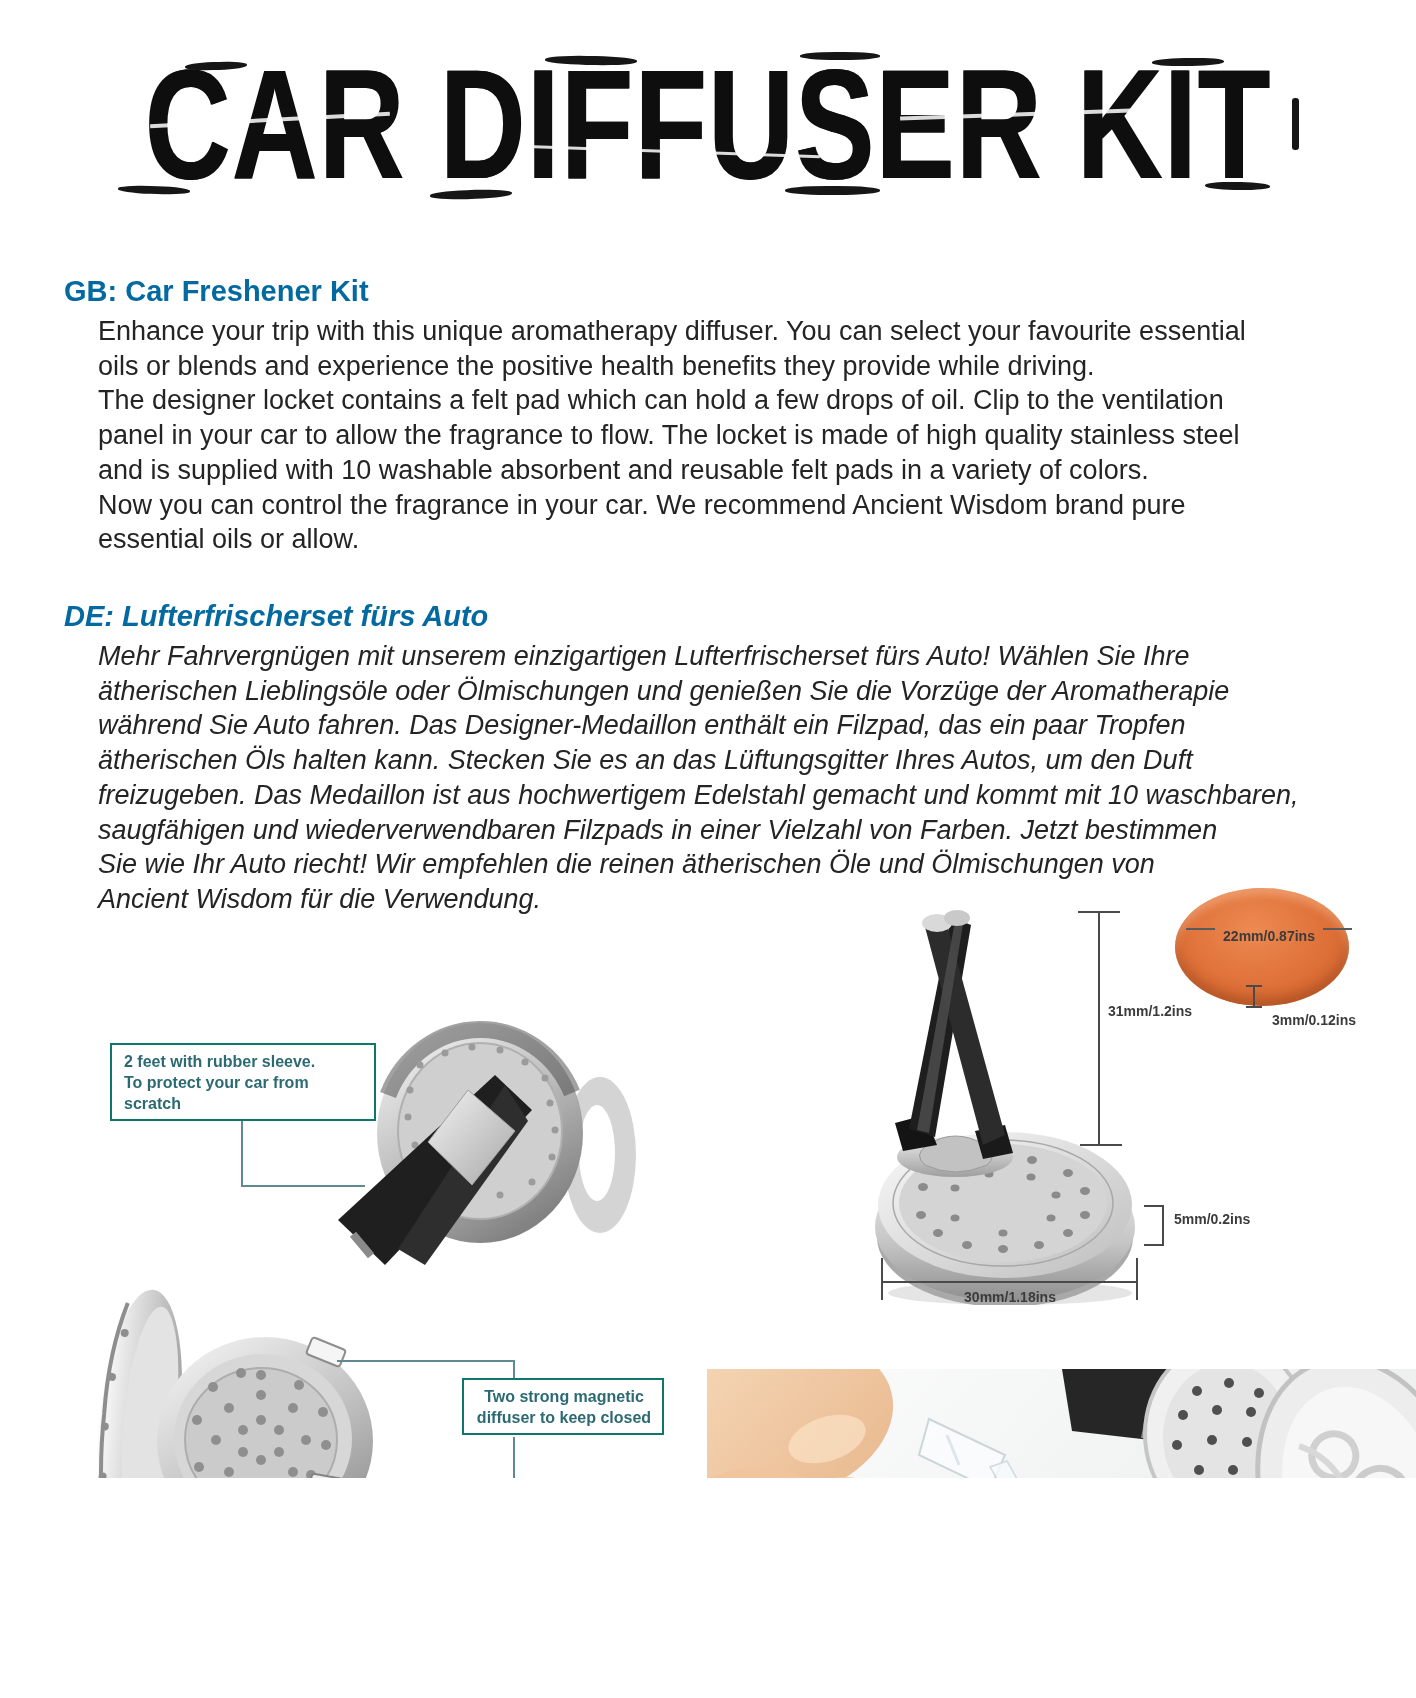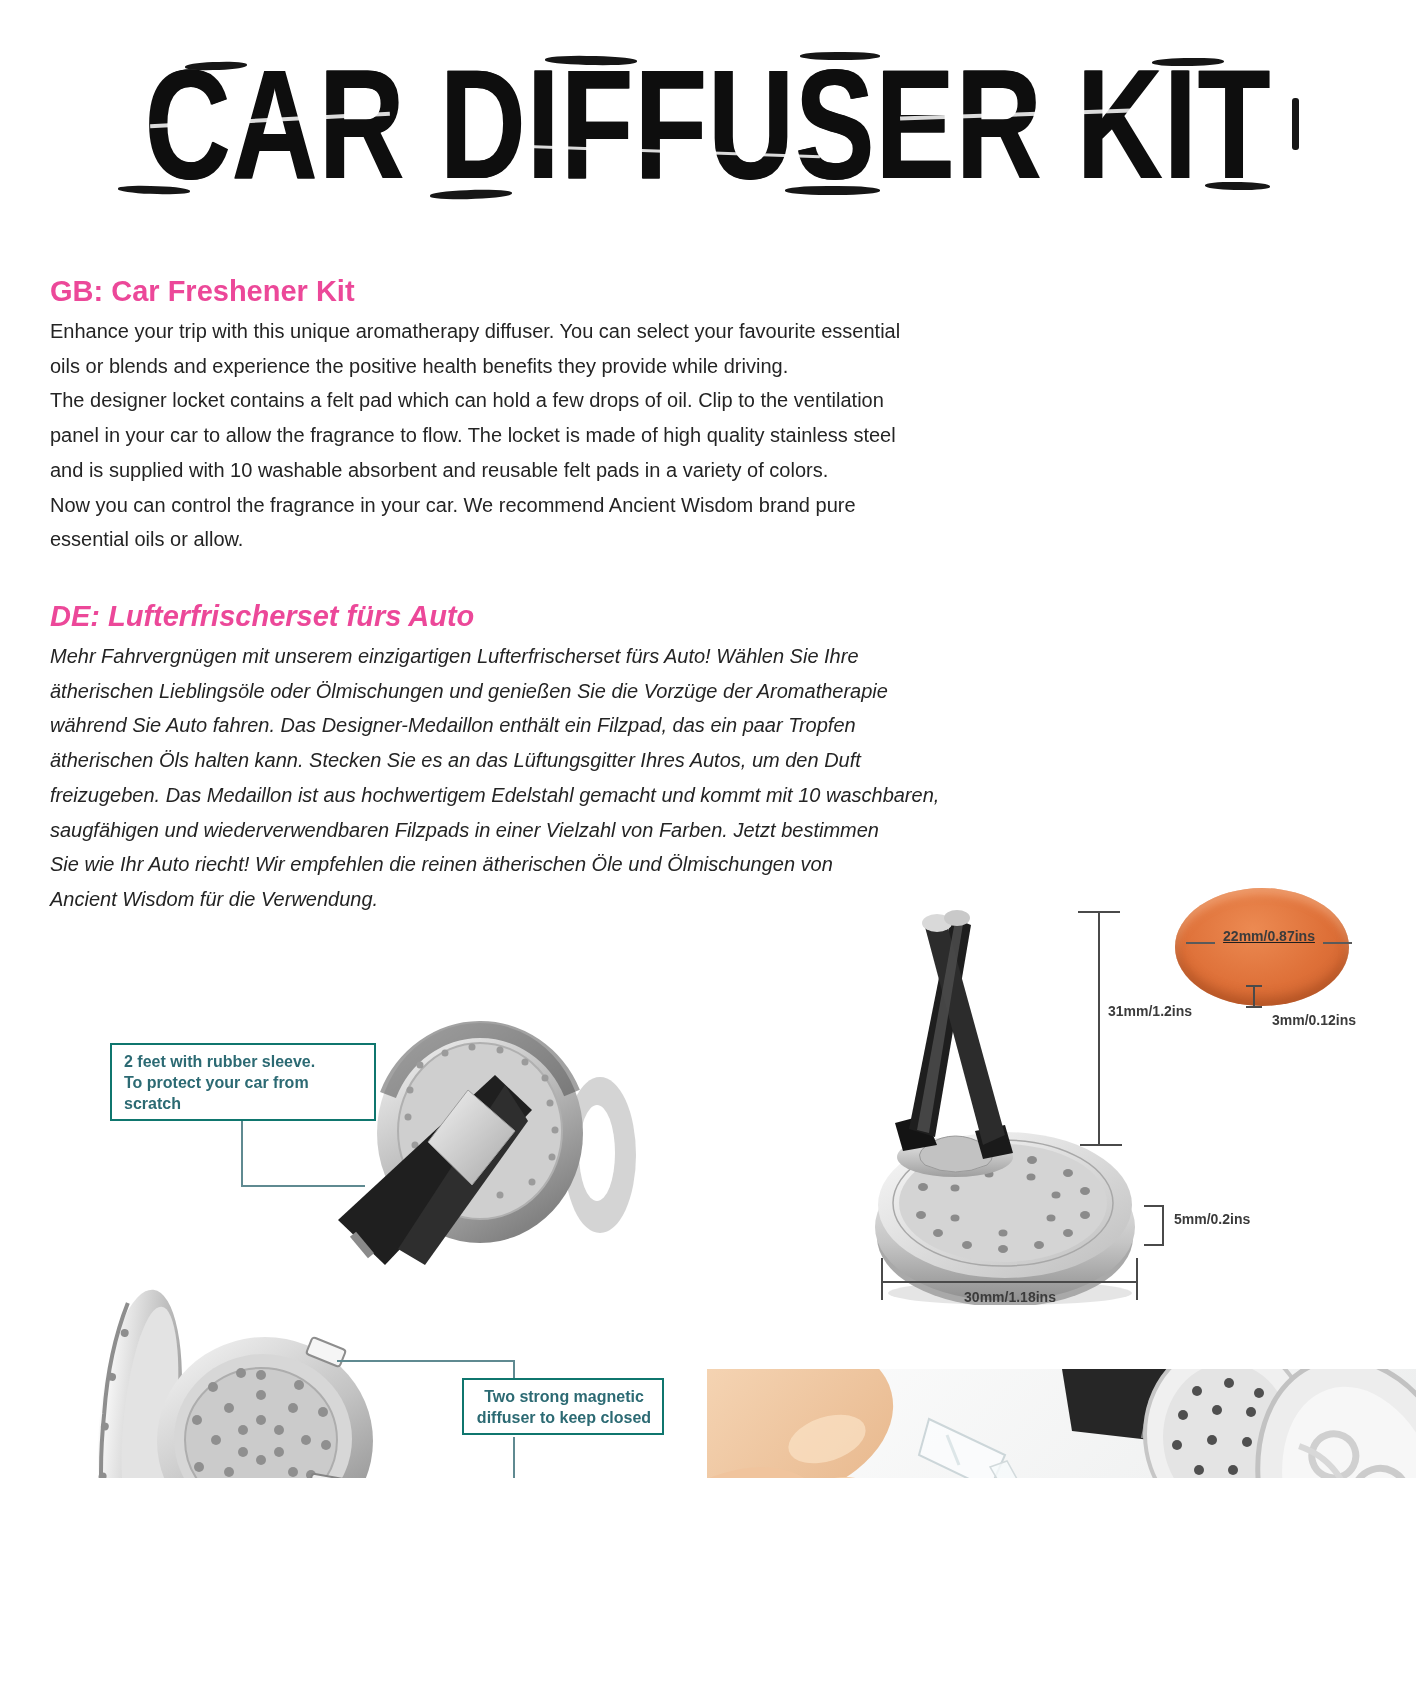--- a/index.html
+++ b/index.html
@@ -8,33 +8,33 @@
   
   .title-wrap{position:absolute;left:0;top:58px;width:1416px;text-align:center;}
   .title-text{display:inline-block;font-weight:700;font-size:142px;line-height:120px;
       color:#0e0e0e;transform:scaleX(0.84) scaleY(1.1);transform-origin:center top;
       letter-spacing:1px;white-space:nowrap;
       text-shadow:1px 0 0 #0e0e0e;}
   .smudge{position:absolute;background:#161616;border-radius:45%;}
   .streak{position:absolute;background:#ffffff;opacity:.85;}
   
   .section{position:absolute;left:50px;width:1260px;}
-  .sec-head{font-weight:700;font-size:29px;color:#ec4899;line-height:35px;}
-  .bodyline{font-size:20px;line-height:34.7px;white-space:nowrap;color:#242424;}
+  .sec-head{font-weight:700;font-size:29px;color:#0369a1;line-height:35px;margin-left:14px;}
+  .bodyline{font-size:27px;line-height:34.7px;white-space:nowrap;color:#242424;margin-left:48px;}
   
   .callout{position:absolute;border:2px solid #0f766e;background:#ffffff;color:#2c6a73;
       font-weight:700;font-size:16px;line-height:21px;padding:6px 10px 5px 12px;z-index:6;}
   .tealline{position:absolute;background:#5f8a91;z-index:5;}
   
   .dim{position:absolute;background:#4a4a4a;z-index:4;}
   .dimlabel{position:absolute;font-weight:700;font-size:14px;color:#3b3b3b;white-space:nowrap;z-index:4;}
   .pad-orange{position:absolute;left:1175px;top:888px;width:174px;height:118px;border-radius:50%;
       background:radial-gradient(ellipse at 45% 35%, #ec8a52 0%, #de7038 55%, #cb5f2d 100%);
       box-shadow:inset 0 -8px 12px rgba(140,60,20,.45), inset 0 6px 8px rgba(255,200,160,.5);z-index:3;}
-  .label22row{position:absolute;left:1186px;top:928px;width:166px;display:flex;align-items:flex-end;gap:8px;z-index:4;text-decoration:underline;}
+  .label22row{position:absolute;left:1186px;top:928px;width:166px;display:flex;align-items:flex-start;gap:8px;z-index:4;}
   .label22row .ln{flex:1;height:2px;background:#5a5a5a;}
   .photo{position:absolute;}
   #photo-bottomright{left:707px;top:1369px;width:709px;height:319px;overflow:hidden;
       background:linear-gradient(135deg,#fdfdfd 0%,#f1f2f2 55%,#e8eaea 100%);}
   .bottom-bar{position:absolute;left:0;top:1688px;width:1416px;height:10px;background:#3a3a3a;}
 </style>
 </head>
 <body>
 
 <div id="page">

